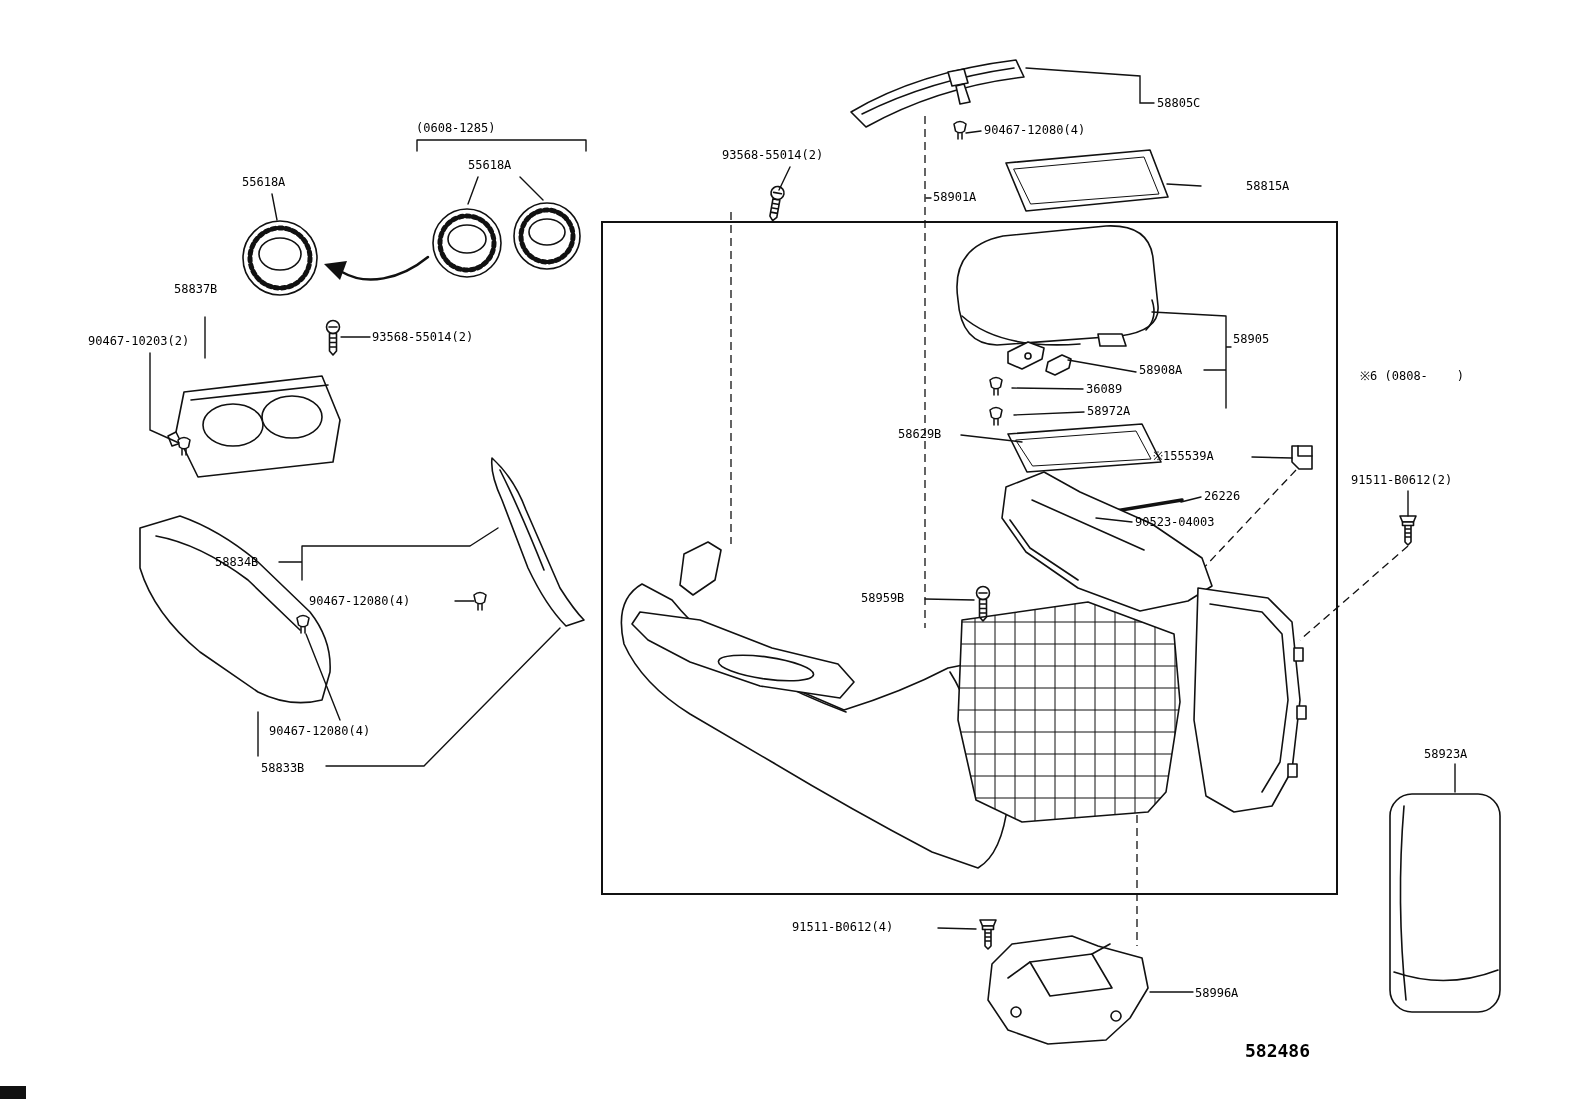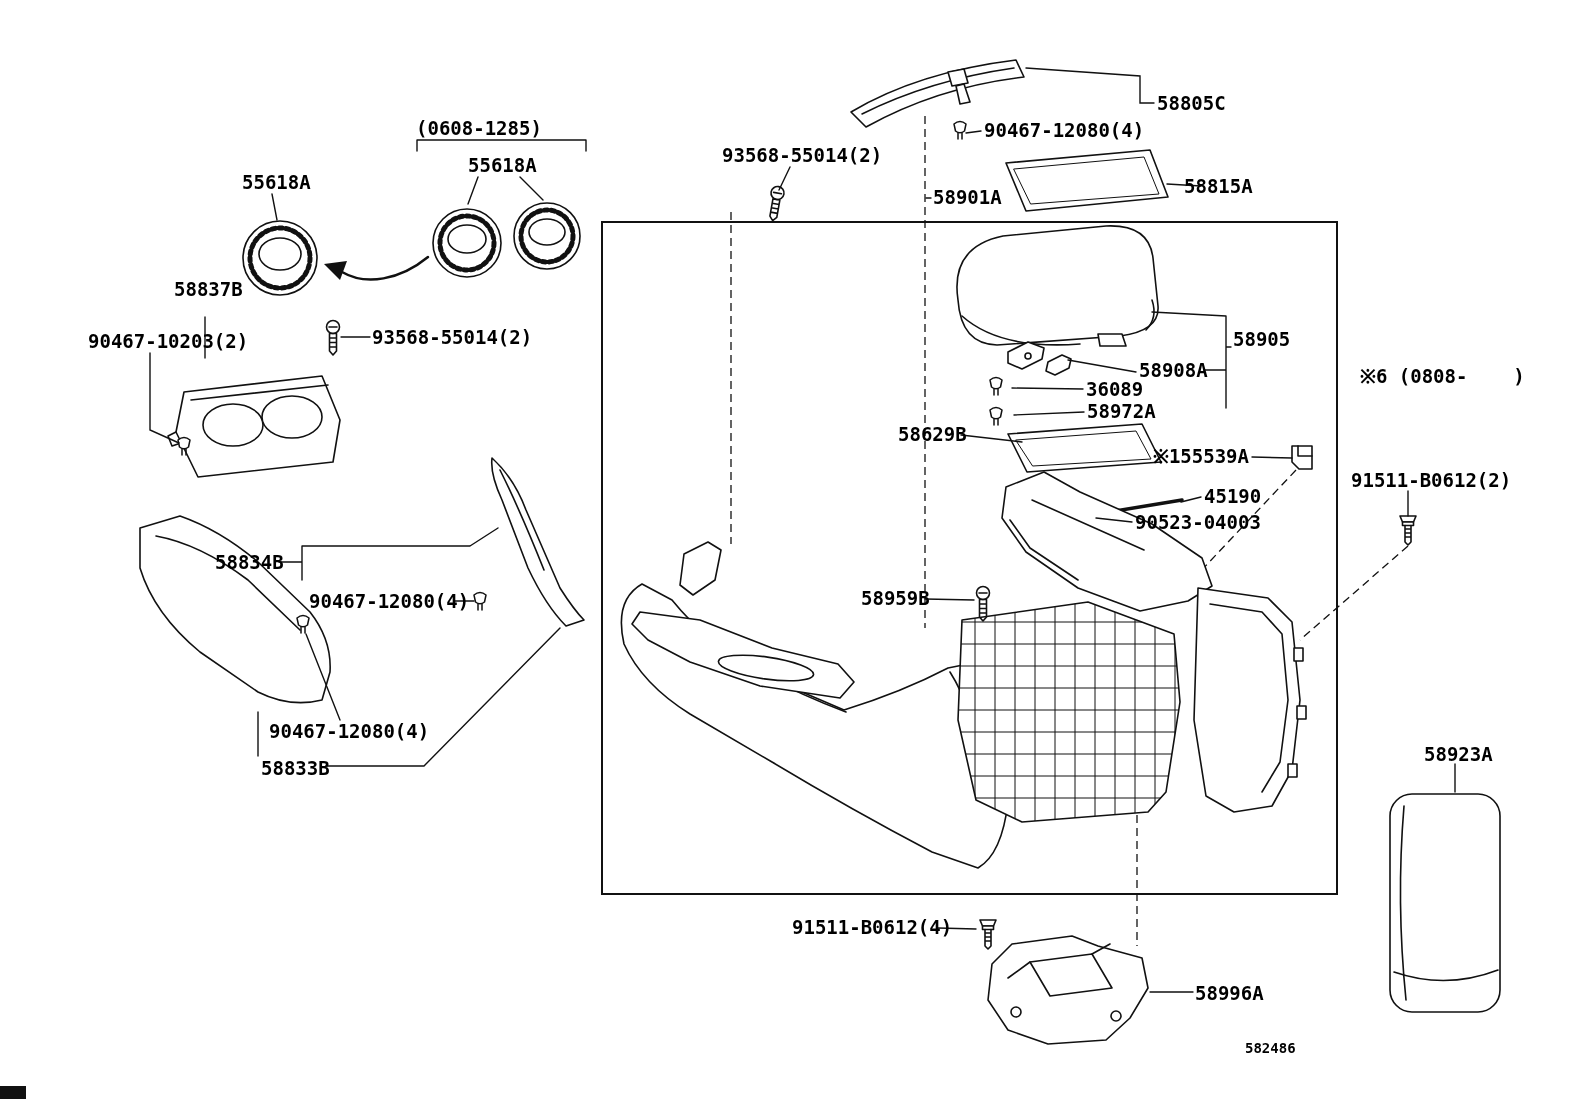--- a/index.html
+++ b/index.html
@@ -2,24 +2,24 @@
 <html><head>
 <meta charset="utf-8">
 <style>
   html,body{margin:0;padding:0;background:#ffffff;}
   .page{
     position:relative;width:1592px;height:1099px;background:#fff;overflow:hidden;
     font-family:"DejaVu Sans Mono","Liberation Mono",monospace;
   }
   .art{position:absolute;left:0;top:0;}
   .part-label{
-    position:absolute;font-weight:700;font-size:19px;line-height:19px;
+    position:absolute;font-weight:400;font-size:12px;line-height:19px;
     color:#000;white-space:pre;letter-spacing:0;
   }
-  .fig-code{position:absolute;font-weight:700;font-size:14px;color:#000;white-space:pre;}
+  .fig-code{position:absolute;font-weight:700;font-size:18px;color:#000;white-space:pre;}
 </style>
 </head>
 <body>
 
 <div class="page">
 
   <svg class="art" width="1592" height="1099" viewBox="0 0 1592 1099">
     <defs>
       <g id="screw" fill="#fff" stroke="#111" stroke-width="1.6">
         <circle cx="0" cy="-3" r="6.5"></circle>
@@ -237,29 +237,29 @@
   <div class="part-label" style="left:416px;top:119px">(0608-1285)</div>
   <div class="part-label" style="left:468px;top:156px">55618A</div>
   <div class="part-label" style="left:242px;top:173px">55618A</div>
   <div class="part-label" style="left:174px;top:280px">58837B</div>
   <div class="part-label" style="left:88px;top:332px">90467-10203(2)</div>
   <div class="part-label" style="left:372px;top:328px">93568-55014(2)</div>
   <div class="part-label" style="left:722px;top:146px">93568-55014(2)</div>
   <div class="part-label" style="left:1157px;top:94px">58805C</div>
   <div class="part-label" style="left:984px;top:121px">90467-12080(4)</div>
   <div class="part-label" style="left:933px;top:188px">58901A</div>
-  <div class="part-label" style="left:1184px;top:177px">58815A</div>
+  <div class="part-label" style="left:1246px;top:177px">58815A</div>
   <div class="part-label" style="left:1233px;top:330px">58905</div>
   <div class="part-label" style="left:1139px;top:361px">58908A</div>
   <div class="part-label" style="left:1086px;top:380px">36089</div>
   <div class="part-label" style="left:1087px;top:402px">58972A</div>
   <div class="part-label" style="left:898px;top:425px">58629B</div>
   <div class="part-label" style="left:1153px;top:447px">※155539A</div>
   <div class="part-label" style="left:1351px;top:471px">91511-B0612(2)</div>
-  <div class="part-label" style="left:1204px;top:487px">45190</div>
+  <div class="part-label" style="left:1204px;top:487px">26226</div>
   <div class="part-label" style="left:1135px;top:513px">90523-04003</div>
   <div class="part-label" style="left:861px;top:589px">58959B</div>
   <div class="part-label" style="left:215px;top:553px">58834B</div>
   <div class="part-label" style="left:309px;top:592px">90467-12080(4)</div>
   <div class="part-label" style="left:269px;top:722px">90467-12080(4)</div>
   <div class="part-label" style="left:261px;top:759px">58833B</div>
   <div class="part-label" style="left:792px;top:918px">91511-B0612(4)</div>
   <div class="part-label" style="left:1195px;top:984px">58996A</div>
   <div class="part-label" style="left:1424px;top:745px">58923A</div>
   <div class="part-label" style="left:1360px;top:367px">※6 (0808-    )</div>

